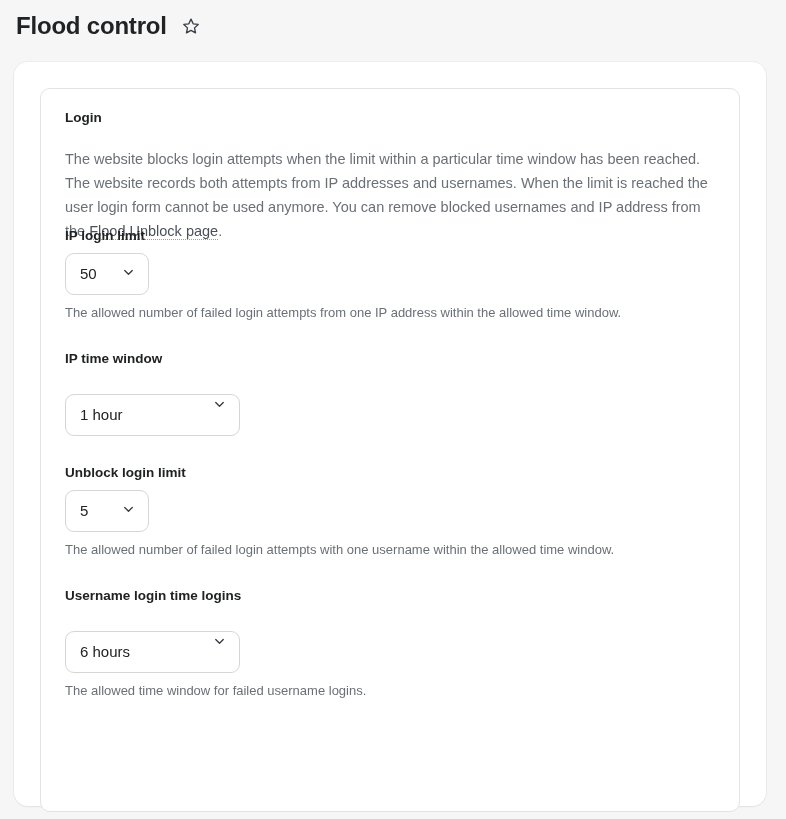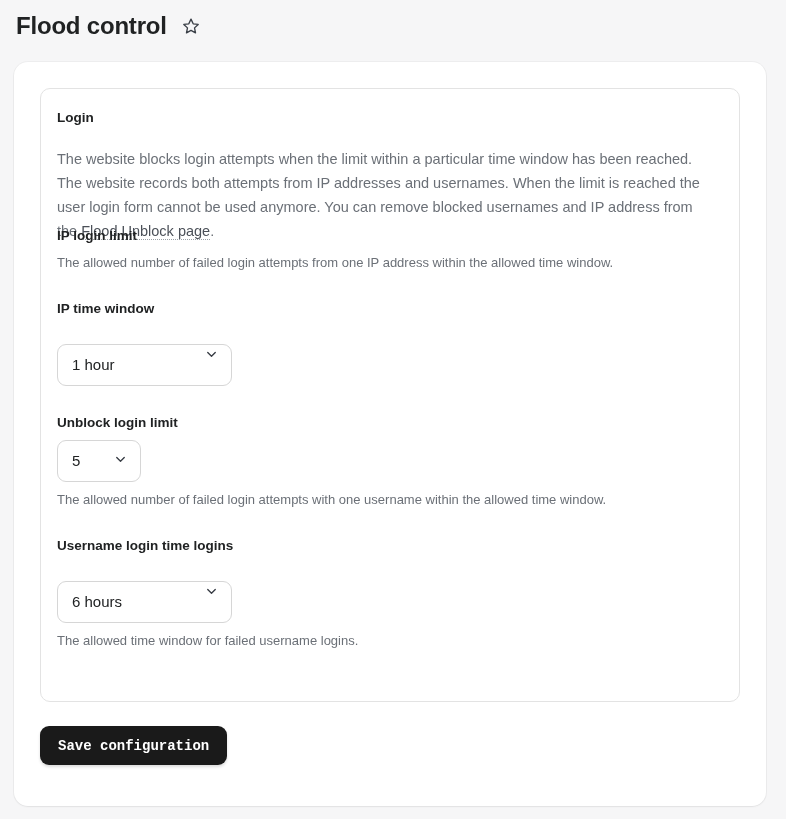--- a/index.html
+++ b/index.html
@@ -47,22 +47,22 @@
     border-radius: 14px;
     box-shadow: 0 0 0 1px rgba(0,0,0,0.035), 0 1px 2px rgba(0,0,0,0.05);
     padding: 26px;
   }
 
   
   .inner-card {
     border: 1px solid #e3e3e3;
     border-radius: 10px;
     background: #ffffff;
-    padding: 22px 24px 24px 16px;
-    height: 614px;
+    padding: 22px 24px 24px 24px;
+    height: 724px;
     position: relative;
   }
 
   .section-title {
     font-size: 13.5px;
     font-weight: 600;
     color: #202223;
     margin: 0 0 22px 0;
     line-height: 1;
   }
@@ -167,20 +167,30 @@
 
   <div class="outer-card">
     <div class="inner-card">
 
       <h2 class="section-title">Login</h2>
 
       <p class="description"><span>The website blocks login attempts when the limit within a particular time window has been reached. The website records both attempts from IP addresses and usernames. When the limit is reached the user login form cannot be used anymore. You can remove blocked usernames and IP address from the </span><a class="inline-link" href="#">Flood Unblock page</a><span>.</span></p>
 
       <div class="field first">
         <label class="field-label">IP login limit</label>
+        <div class="select-wrap">
+          <select class="select-box narrow">
+            <option>50</option>
+          </select>
+          <span class="chev">
+            <svg width="15" height="15" viewBox="0 0 24 24" fill="none" stroke="#3a3f47" stroke-width="2.2" stroke-linecap="round" stroke-linejoin="round">
+                <polyline points="6,9.5 12,15.5 18,9.5"></polyline>
+              </svg>
+          </span>
+        </div>
         <p class="help-text">The allowed number of failed login attempts from one IP address within the allowed time window.</p>
       </div>
 
       <div class="field">
         <label class="field-label">IP time window</label>
         <div class="select-wrap">
           <select class="select-box wide">
             <option>1 hour</option>
           </select>
           <span class="chev">

